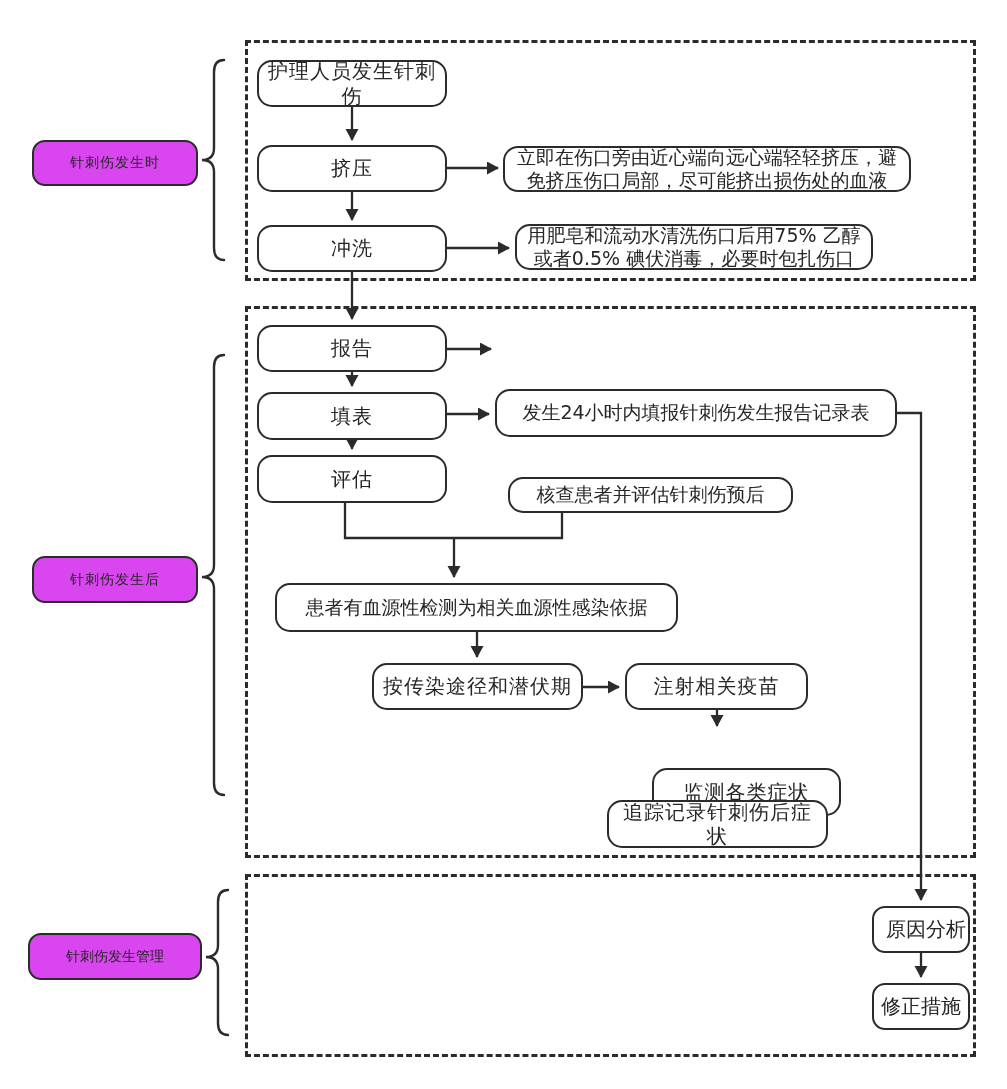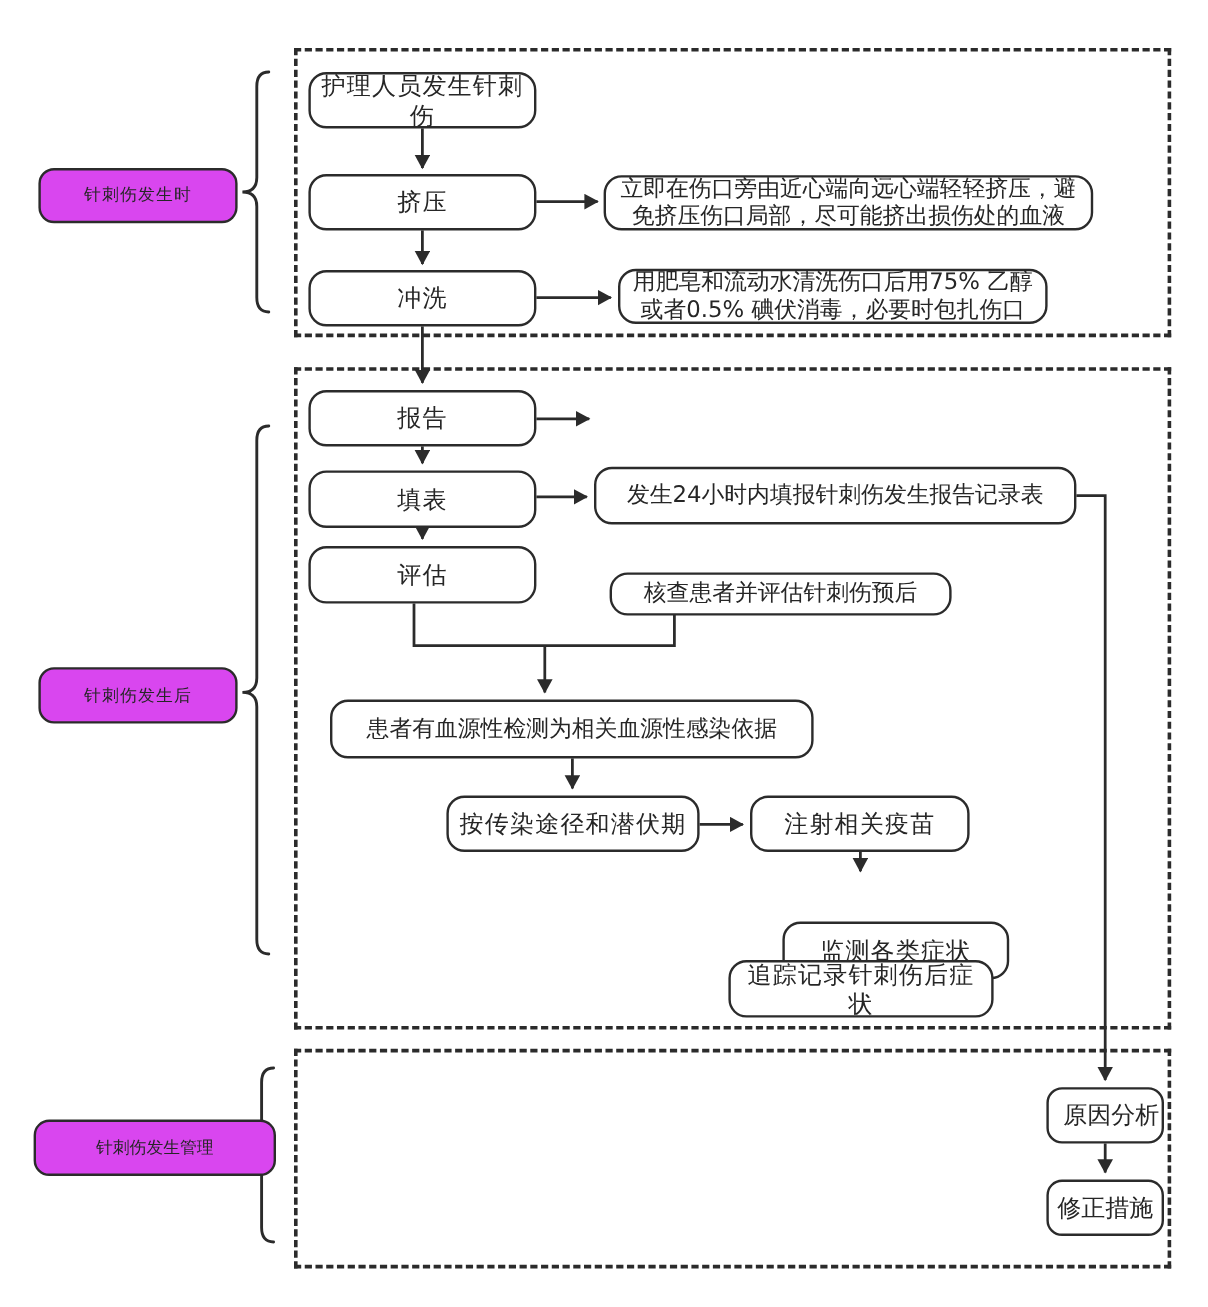--- a/index.html
+++ b/index.html
@@ -102,21 +102,21 @@
       <path d="M228,890 Q218,890 218,902 L218,945 Q218,957 206,957 Q218,957 218,969 L218,1023 Q218,1035 228,1035"></path>
     </g>
   </svg>
 
   <div class="section-label" style="left:32px;top:140px;width:166px;height:46px;">
     <span>针刺伤发生时</span>
   </div>
   <div class="section-label" style="left:32px;top:556px;width:166px;height:47px;">
     <span>针刺伤发生后</span>
   </div>
-  <div class="section-label" style="left:28px;top:933px;width:202px;height:47px;letter-spacing:0;">
+  <div class="section-label" style="left:28px;top:933px;width:174px;height:47px;letter-spacing:0;">
     <span>针刺伤发生管理</span>
   </div>
 
   <div class="node" style="left:257px;top:60px;width:190px;height:47px;">
     <span>护理人员发生针刺伤</span>
   </div>
   <div class="node" style="left:257px;top:145px;width:190px;height:47px;">
     <span>挤压</span>
   </div>
   <div class="node note" style="left:503px;top:146px;width:408px;height:46px;">

